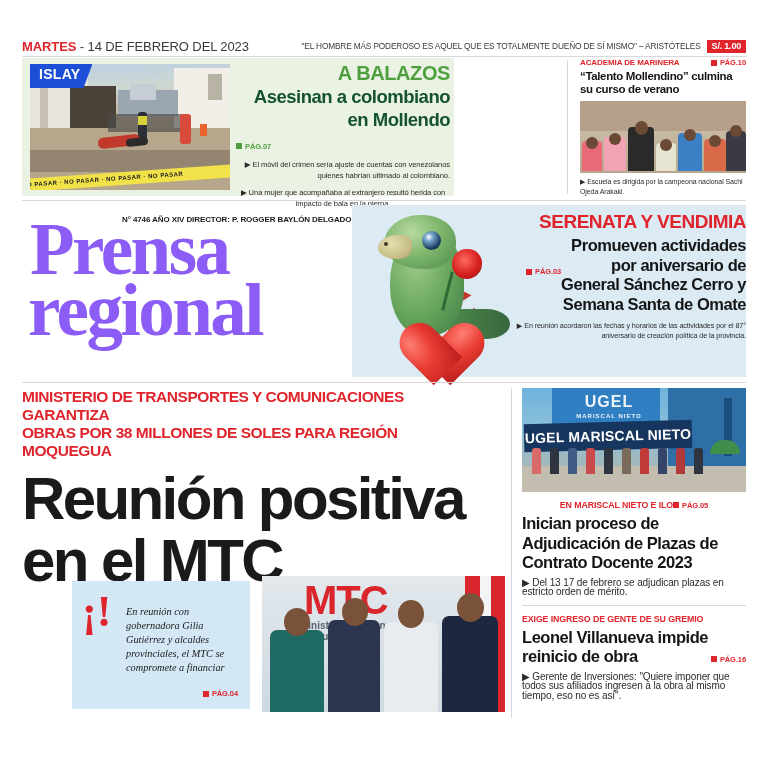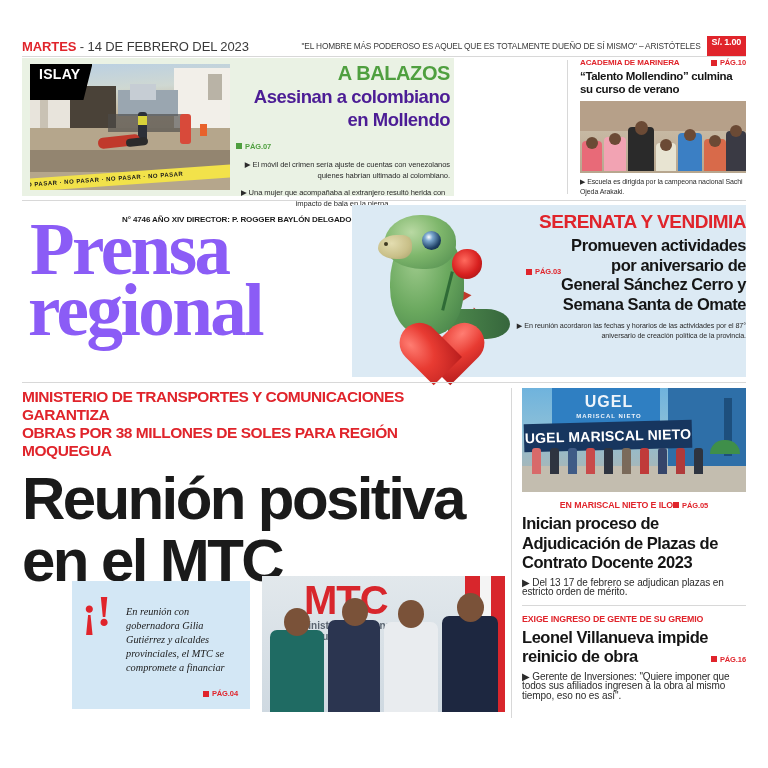--- a/index.html
+++ b/index.html
@@ -15,21 +15,21 @@
   .topbar {
     position: absolute; left: 22px; top: 38px; width: 724px; height: 16px;
     display: flex; align-items: center; justify-content: space-between;
   }
   .topbar-left { font-size: 13px; letter-spacing: -.1px; color: #3a3a3a; white-space: nowrap; }
   .topbar-left .day { color: #e0242b; font-weight: bold; }
   .topbar-right { display: flex; align-items: center; gap: 6px; }
   .quote { font-size: 8.3px; color: #3a3a3a; white-space: nowrap; letter-spacing: -.15px; }
   .price {
     background: #e0242b; color: #fff; font-weight: bold; font-size: 9px;
-    padding: 2px 5px 10px 5px; line-height: 1; letter-spacing: -.2px;
+    padding: 2px 5px 2px 5px; line-height: 1; letter-spacing: -.2px;
   }
   .rule-top { position: absolute; left: 22px; top: 56px; width: 724px; height: 1px; background: #d8d8d8; }
 
   
   .row1 { position: absolute; left: 22px; top: 58px; width: 724px; height: 138px; }
 
   .islay-panel {
     position: absolute; left: 0; top: 0; width: 432px; height: 138px;
     background: #eaf2e4;
   }
@@ -54,32 +54,32 @@
   .islay-photo .red1 { position:absolute; left:150px; top:50px; width:11px; height:30px; background:#d84a3a; border-radius:3px; }
   .islay-photo .cone { position:absolute; left:170px; top:60px; width:7px; height:12px; background:#e8622c; }
   .islay-photo .tape {
     position:absolute; left:-8px; bottom:6px; width:230px; height:13px;
     background:#f2e24a; transform:rotate(-4deg);
     font-size:6px; font-weight:bold; color:#1a1a1a; line-height:13px;
     letter-spacing:.5px; overflow:hidden; white-space:nowrap;
   }
   .islay-photo .shadow { position:absolute; left:0; bottom:18px; width:100%; height:22px; background:rgba(60,50,40,.28); }
   .islay-tag {
-    position: absolute; left: 8px; top: 6px; height: 36px; padding: 0 12px 0 9px;
-    background: #000000; color: #fff; font-weight: bold; font-size: 14px;
+    position: absolute; left: 8px; top: 6px; height: 24px; padding: 0 12px 0 9px;
+    background: #1d4ed8; color: #fff; font-weight: bold; font-size: 14px;
     line-height: 20px; letter-spacing: .3px;
     clip-path: polygon(0 0, 100% 0, calc(100% - 9px) 100%, 0 100%);
   }
   .islay-text { position: absolute; left: 214px; top: 4px; width: 214px; }
   .kicker-green {
     color: #4f9f3f; font-weight: bold; font-size: 20px; text-align: right;
     letter-spacing: -.4px; line-height: 22px;
   }
   .hl-islay {
-    color: #4c1d95; font-weight: bold; font-size: 18.5px; text-align: right;
+    color: #14532d; font-weight: bold; font-size: 18.5px; text-align: right;
     line-height: 21px; letter-spacing: -.5px; margin-top: 2px;
   }
   .pagbadge { display: inline-flex; align-items: center; gap: 3px; font-weight: bold; font-size: 7.5px; letter-spacing: -.1px; }
   .pagbadge .sq { width: 6px; height: 6px; display: inline-block; }
   .pag-green { color: #4f9f3f; } .pag-green .sq { background: #4f9f3f; }
   .pag-red { color: #e0242b; } .pag-red .sq { background: #e0242b; }
   .islay-pag { margin-top: 5px; }
   .bullet-line {
     font-size: 7.6px; color: #2b2b2b; line-height: 10.5px; text-align: right;
     letter-spacing: -.1px; margin-top: 7px;

